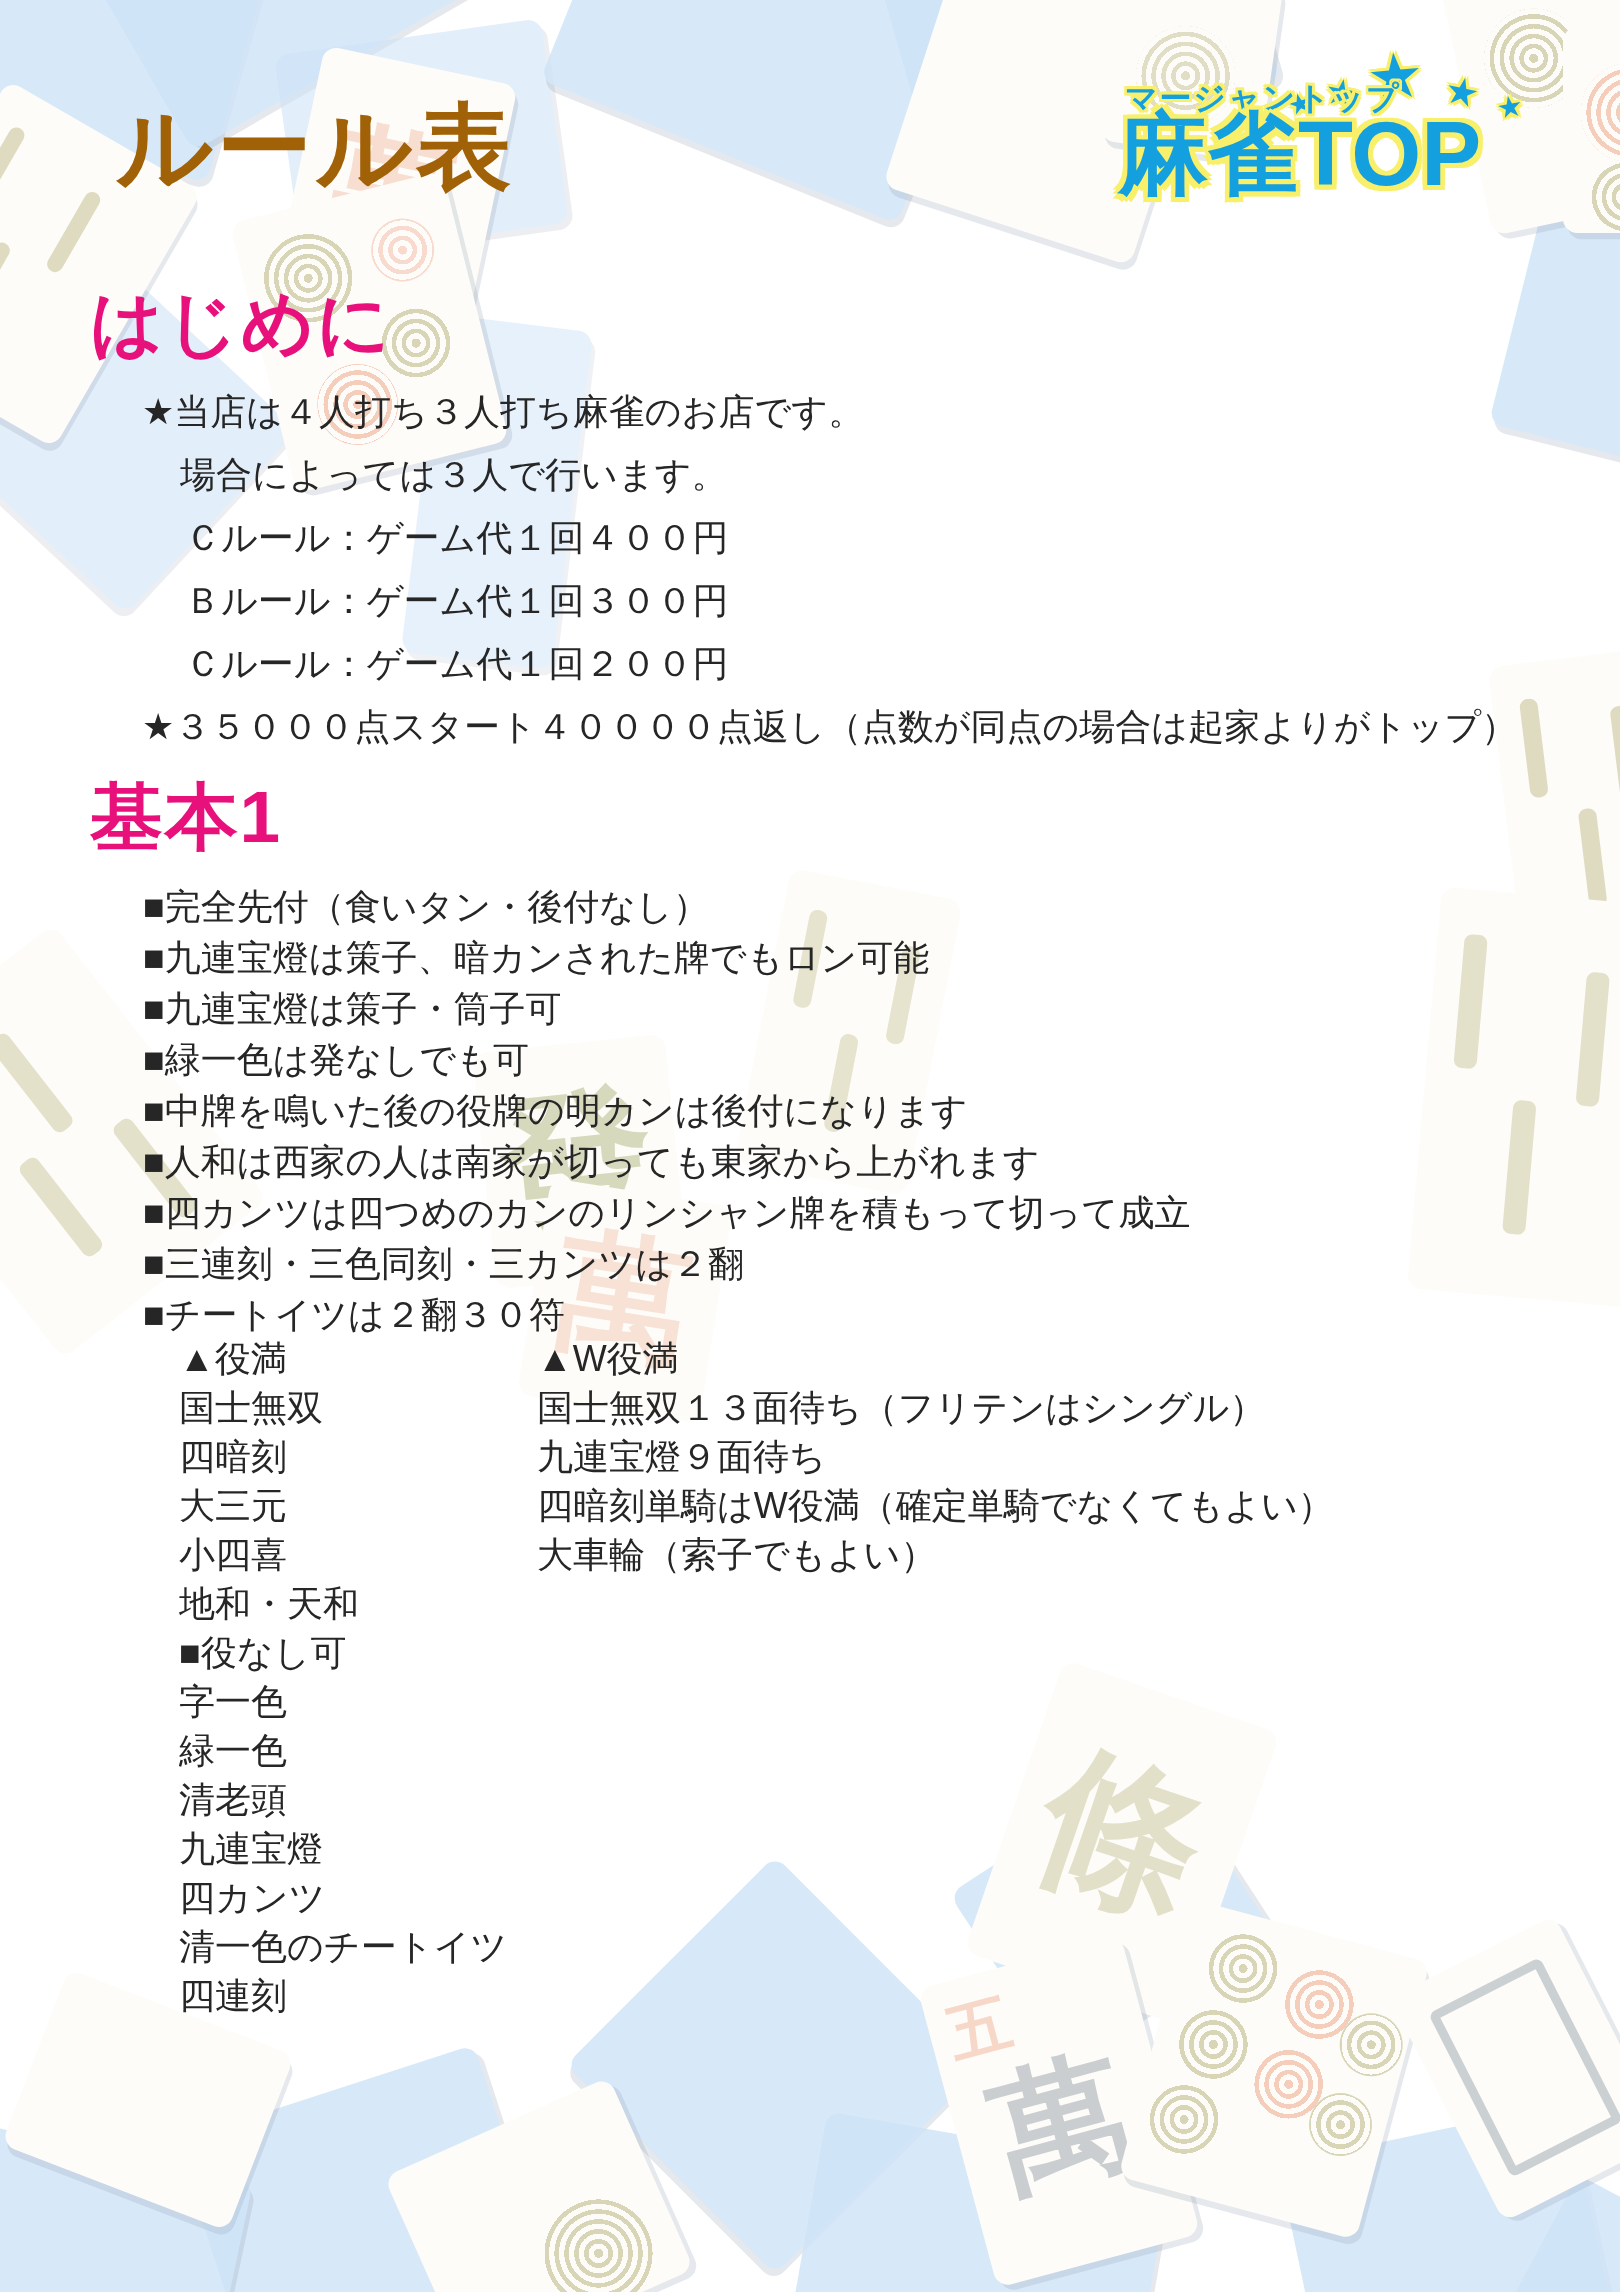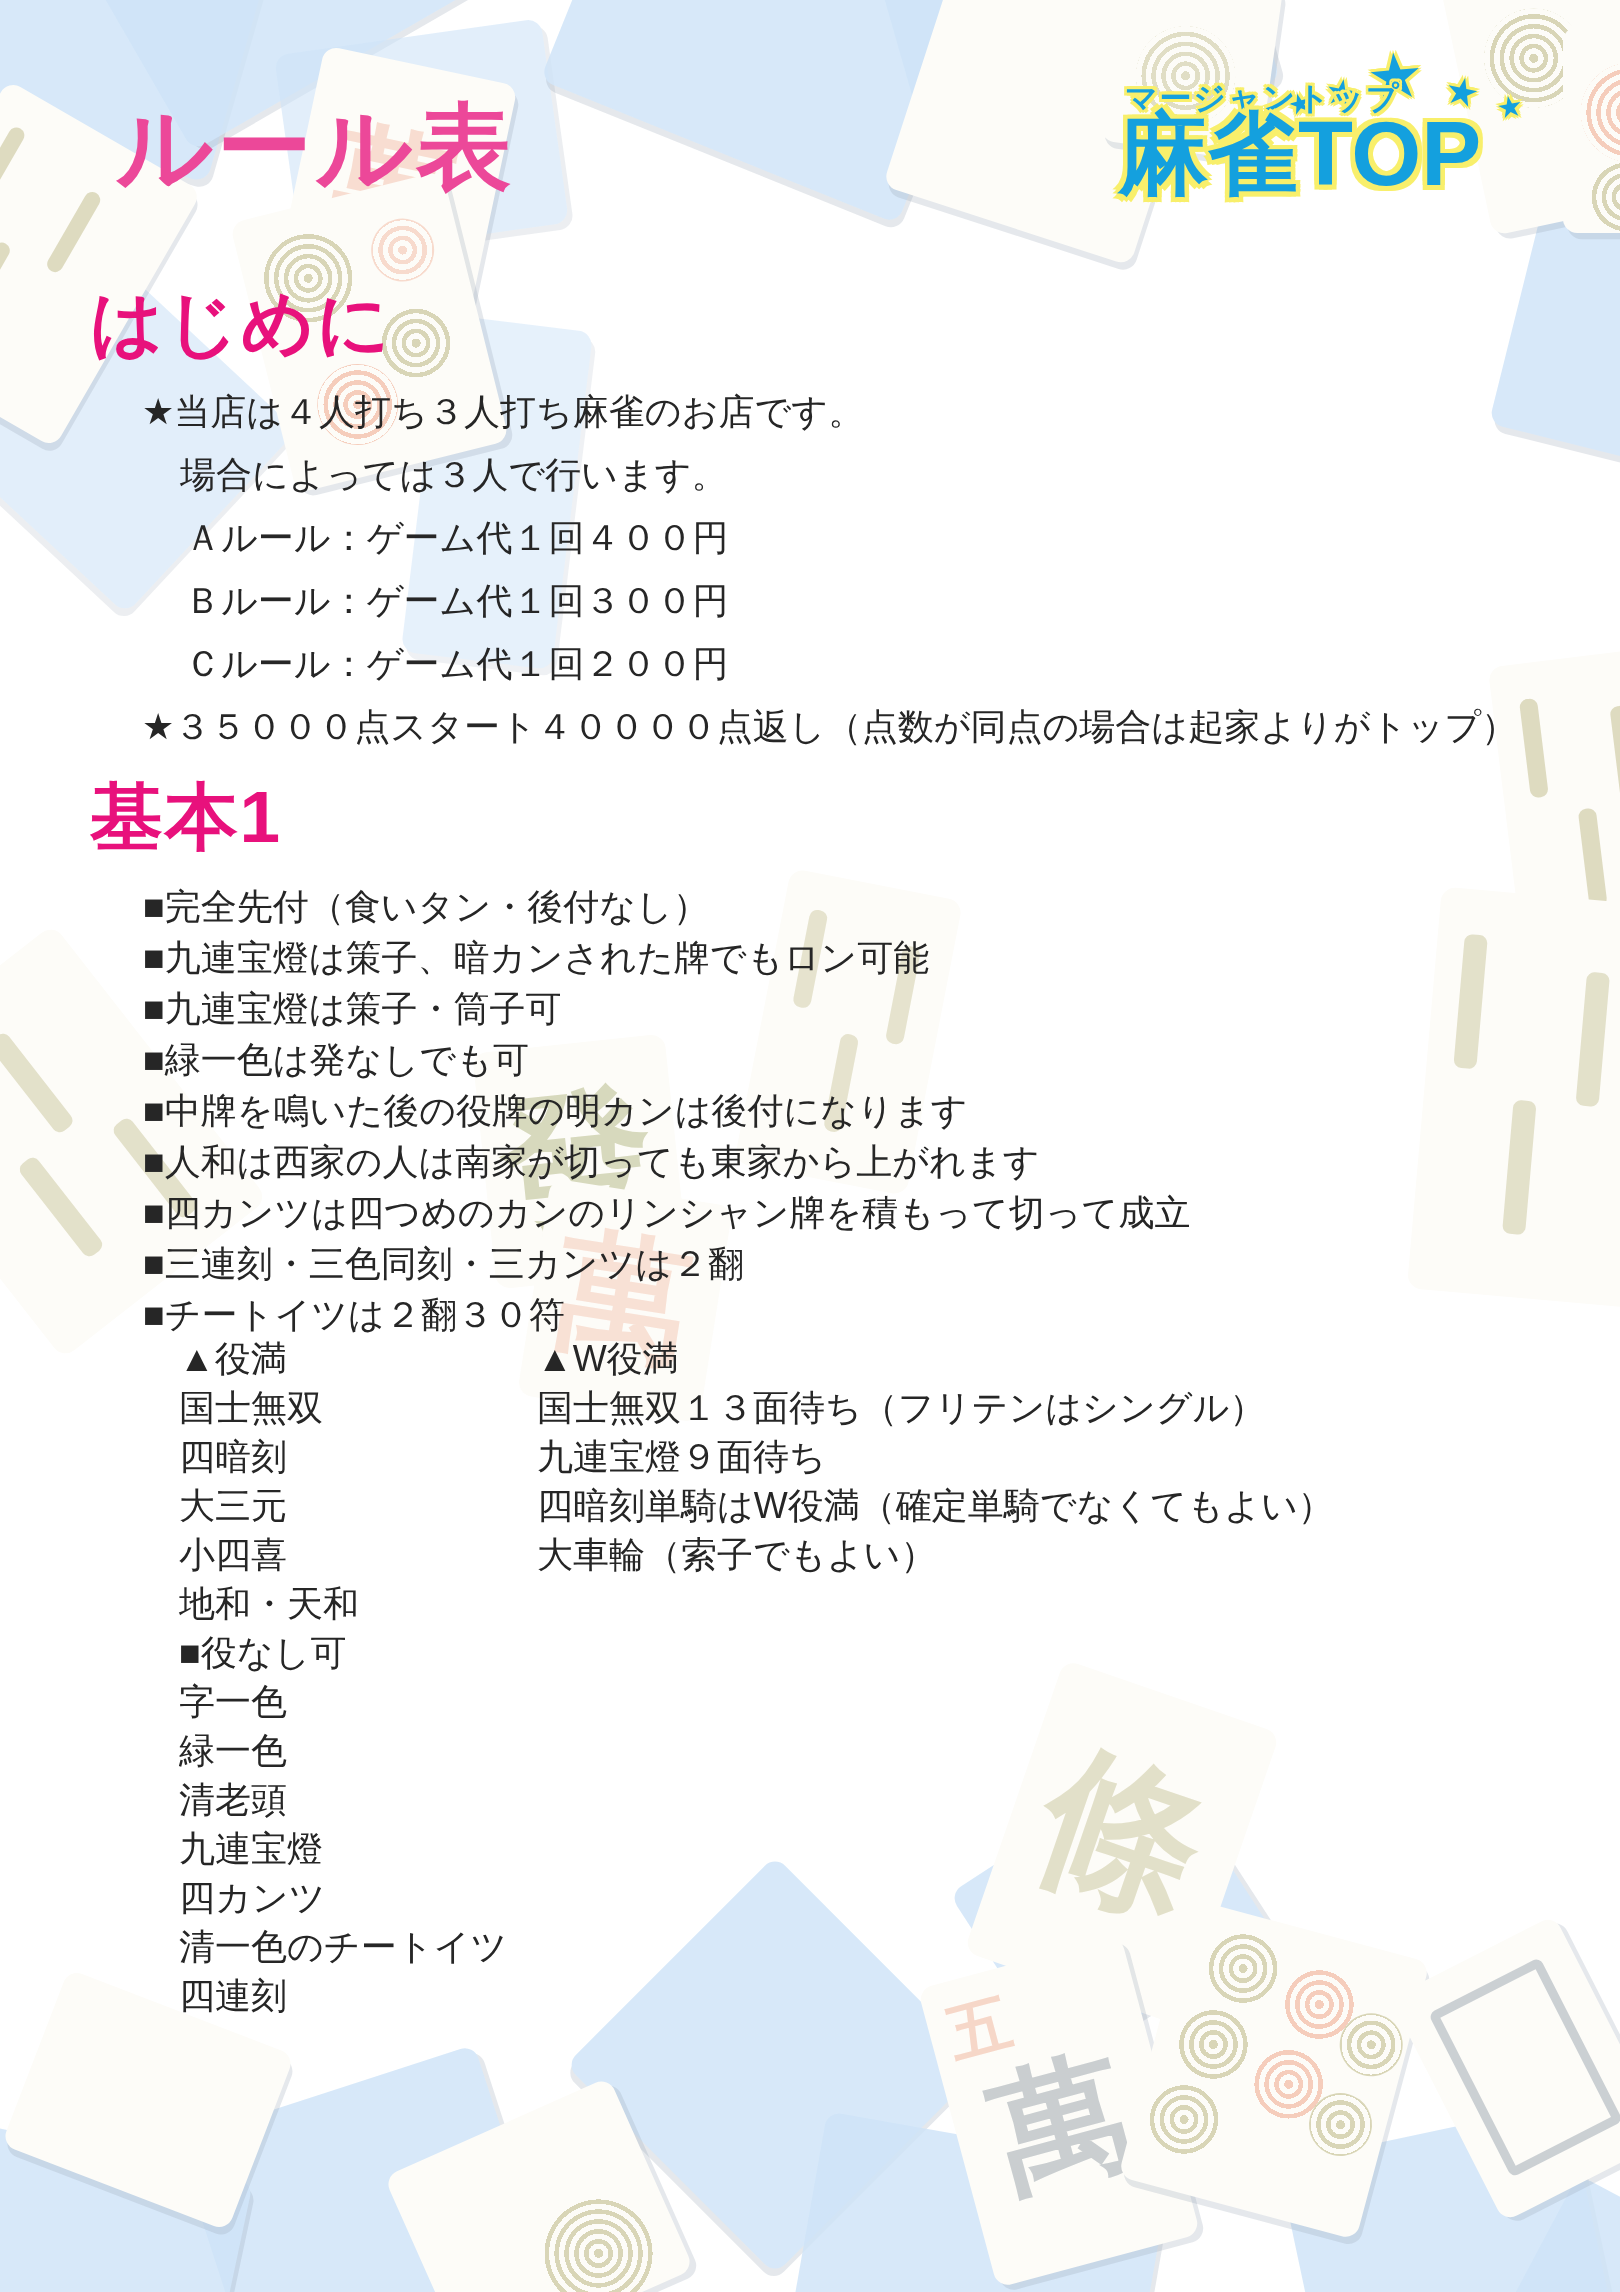--- a/index.html
+++ b/index.html
@@ -11,21 +11,21 @@
   .tb{background:#cfe4f8;box-shadow:4.5px 6.3px 0 rgba(150,162,178,.30);opacity:.82;}
   .tf{background:#fdfcf8;box-shadow:4.5px 6.3px 0 rgba(150,162,178,.25);}
   .ring{position:absolute;border-radius:50%;opacity:.7;
         background:repeating-radial-gradient(circle,var(--c) 0 4.5px,transparent 4.5px 9.9px);}
   .bam{position:absolute;border-radius:8px;background:var(--c);opacity:.6;}
   .glyph{position:absolute;font-weight:bold;line-height:1;}
   .frame{position:absolute;border:9px solid #aab3ba;border-radius:7.2px;opacity:.6;}
   
   .content{position:absolute;inset:0;z-index:5;color:#262626;}
   .h-title{position:absolute;left:116px;top:100px;font-size:95px;font-weight:900;
-           color:#ec4899;letter-spacing:3.6px;line-height:1;}
+           color:#a16207;letter-spacing:3.6px;line-height:1;}
   .h-pink{position:absolute;font-weight:900;color:#e8117c;line-height:1;letter-spacing:1.8px;}
   .h-intro{left:90px;top:287px;font-size:72px;}
   .h-basic{left:90px;top:780px;font-size:73px;}
   .intro{position:absolute;left:142px;top:380px;font-size:36px;line-height:63px;white-space:nowrap;}
   .ind1{padding-left:38px;}
   .ind2{padding-left:43px;}
   .bullets{position:absolute;left:143px;top:865px;font-size:36px;line-height:51px;white-space:nowrap;margin-top:16px;}
   .yaku{position:absolute;top:1334px;font-size:36px;line-height:49px;white-space:nowrap;}
   .yaku-left{left:143px;margin-left:36px;}
   .yaku-right{left:537px;}
@@ -154,21 +154,21 @@
       <span class="star" style="left:1445px;top:73px;font-size:38px;transform:rotate(12deg);">★</span>
       <span class="star" style="left:1497px;top:93px;font-size:29px;transform:rotate(-10deg);">★</span>
       <div class="brand-kana">マージャントップ</div>
       <div class="brand-name">麻雀TOP</div>
     </div>
 
     <div class="h-pink h-intro">はじめに</div>
     <div class="intro">
       <div class="line">★当店は４人打ち３人打ち麻雀のお店です。</div>
       <div class="line ind1">場合によっては３人で行います。</div>
-      <div class="line ind2">Ａルール：ゲーム代１回４００円</div>
+      <div class="line ind2">Ｃルール：ゲーム代１回４００円</div>
       <div class="line ind2">Ｂルール：ゲーム代１回３００円</div>
       <div class="line ind2">Ｃルール：ゲーム代１回２００円</div>
       <div class="line">★３５０００点スタート４００００点返し（点数が同点の場合は起家よりがトップ）</div>
     </div>
 
     <div class="h-pink h-basic">基本1</div>
     <div class="bullets">
       <div>■完全先付（食いタン・後付なし）</div>
       <div>■九連宝燈は策子、暗カンされた牌でもロン可能</div>
       <div>■九連宝燈は策子・筒子可</div>

